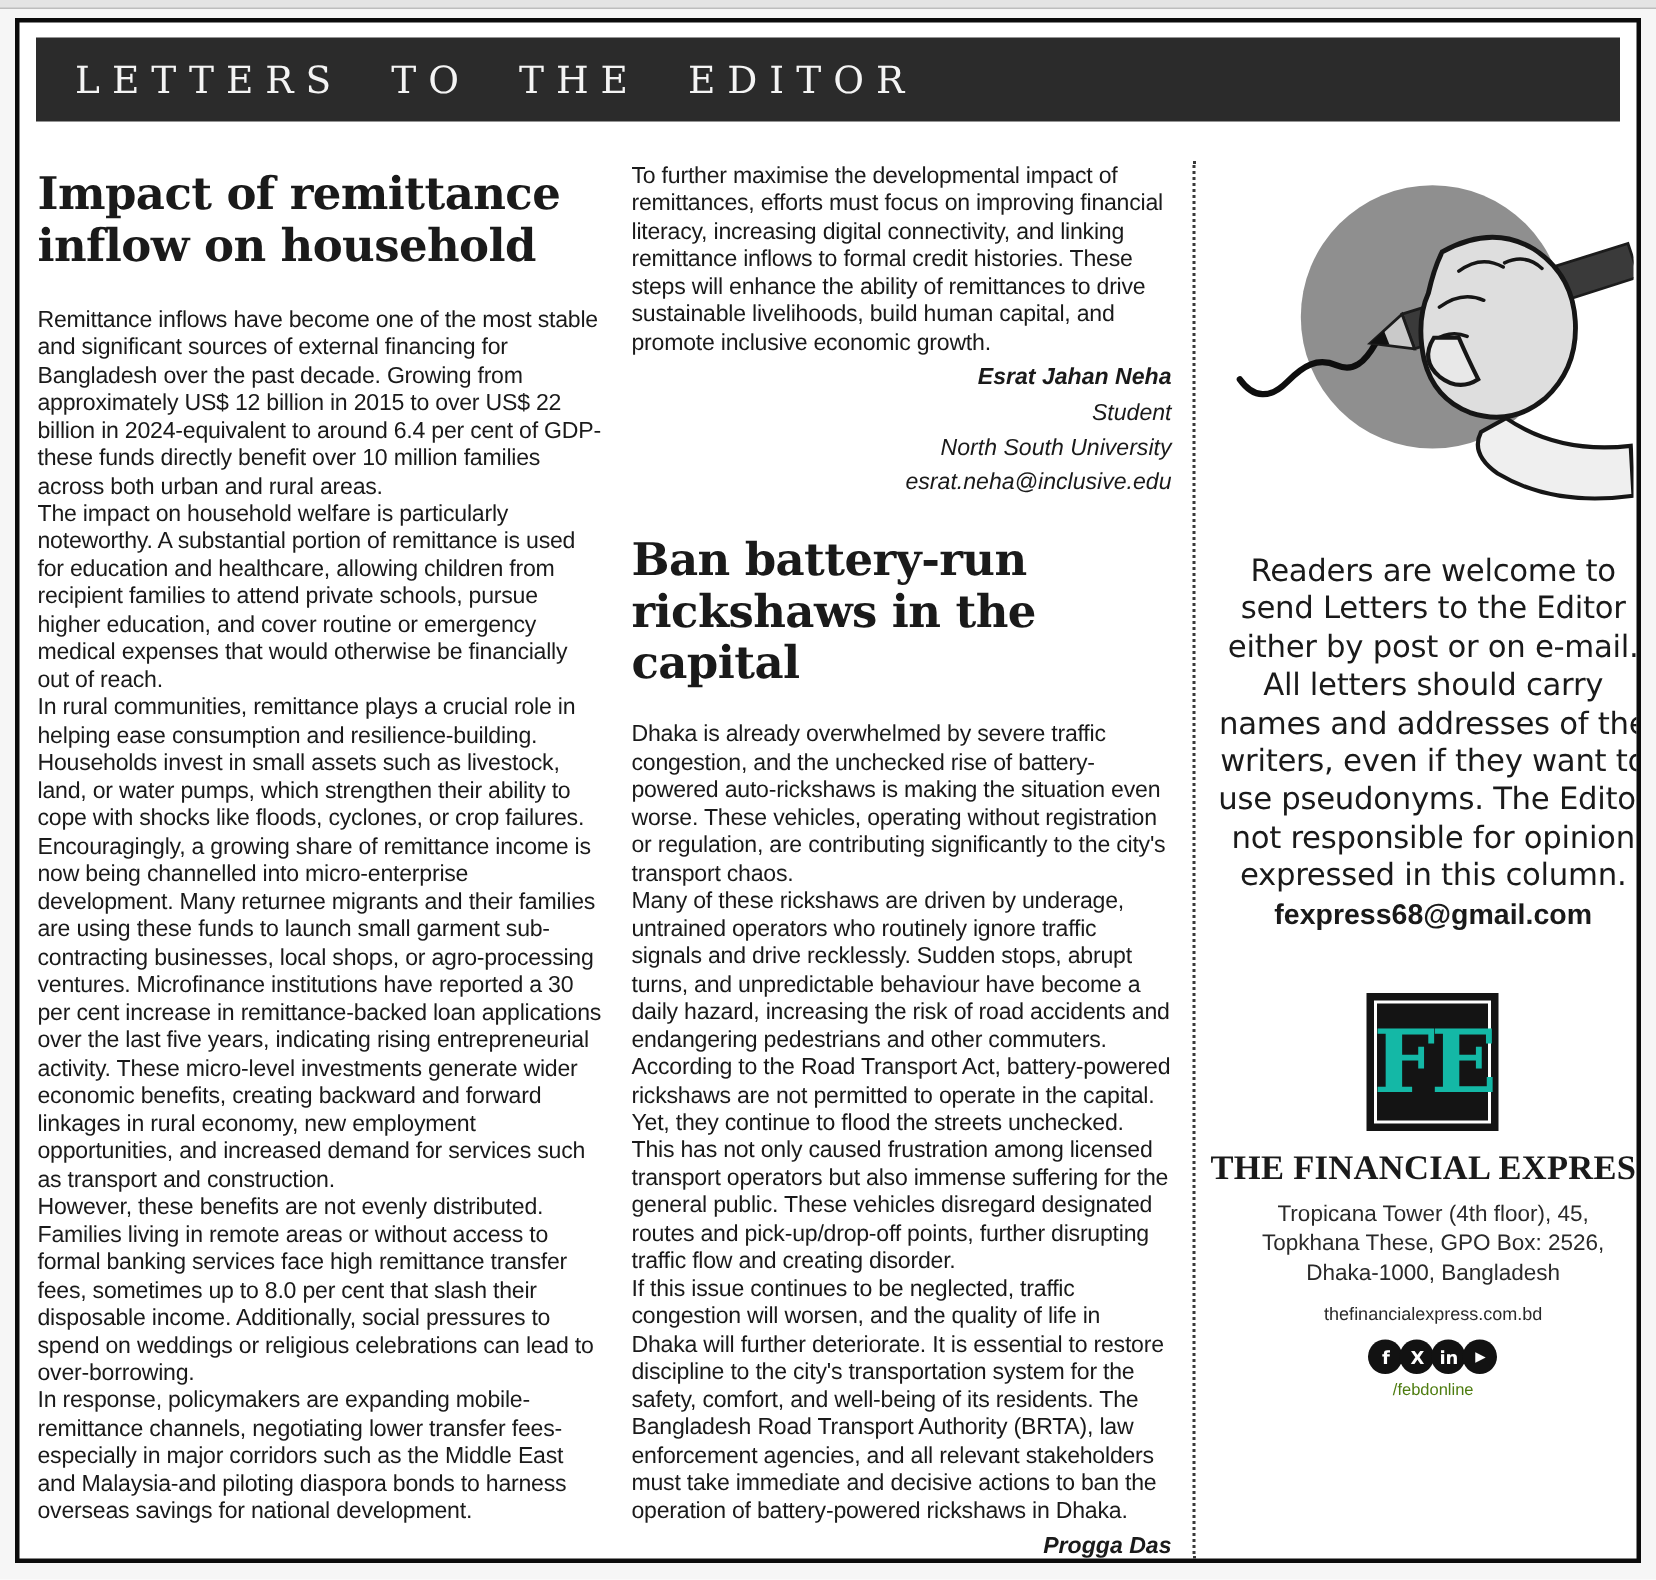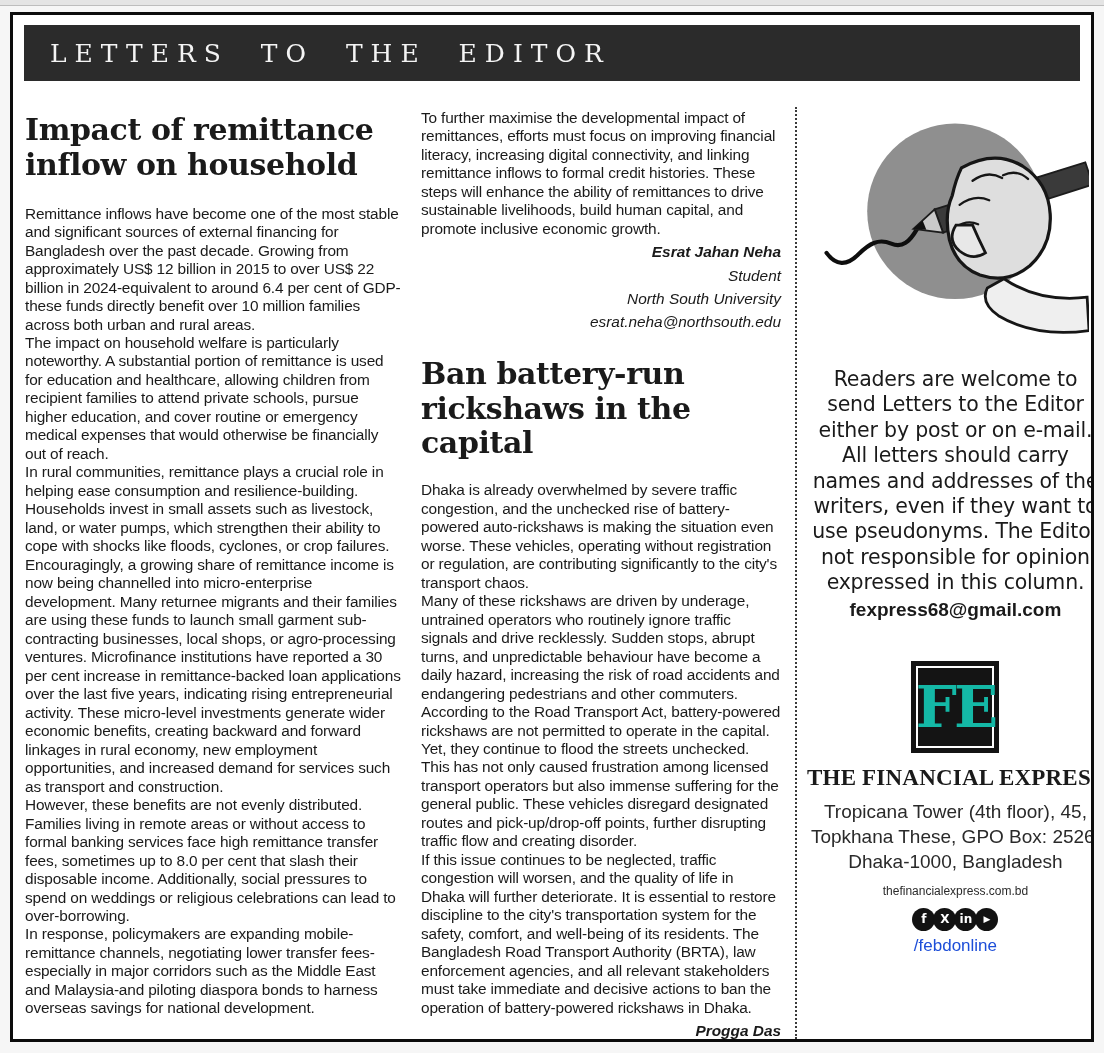--- a/index.html
+++ b/index.html
@@ -55,30 +55,30 @@
   }
   .fe-logo::before { content:""; position:absolute; inset:5px; border:2px solid #fff; }
   .fe-logo span {
     position:relative; color:#14b8a6; font-family:"DejaVu Serif","Liberation Serif",serif;
     font-weight:bold; font-size:58px; letter-spacing:-3px; line-height:1;
   }
   .brand {
     font-family:"Liberation Serif", serif; font-weight:bold;
     font-size:23px; margin-top:12px; letter-spacing:0.2px; white-space:nowrap;
   }
-  .addr { font-size:19px; line-height:1.32; margin-top:8px; color:#2a2a2a; }
+  .addr { font-size:15px; line-height:1.32; margin-top:8px; color:#2a2a2a; }
   .website { font-size:12px; margin-top:10px; color:#2a2a2a; }
   .social { display:flex; justify-content:center; align-items:center; margin-top:10px; }
   .social .icon {
     width:23px; height:23px; border-radius:50%; background:#121212; color:#fff;
     display:flex; align-items:center; justify-content:center;
     font-size:12px; font-weight:bold; margin:0 -1px; font-family:"DejaVu Sans",sans-serif;
   }
   .social .icon.yt { font-size:9px; }
-  .handle { font-size:17px; margin-top:5px; color:#1d4ed8; }
+  .handle { font-size:11px; margin-top:5px; color:#4d7c0f; }
 </style>
 </head>
 <body>
 
 <div class="topstrip"></div>
 
 <div class="frame">
 
   <div class="masthead">
     <h1>LETTERS TO THE EDITOR</h1>
@@ -97,21 +97,21 @@
       <p class="body">However, these benefits are not evenly distributed. Families living in remote areas or without access to formal banking services face high remittance transfer fees, sometimes up to 8.0 per cent that slash their disposable income. Additionally, social pressures to spend on weddings or religious celebrations can lead to over-borrowing.</p>
       <p class="body">In response, policymakers are expanding mobile-remittance channels, negotiating lower transfer fees-especially in major corridors such as the Middle East and Malaysia-and piloting diaspora bonds to harness overseas savings for national development.</p>
     </div>
 
     <div class="col2">
       <p class="body">To further maximise the developmental impact of remittances, efforts must focus on improving financial literacy, increasing digital connectivity, and linking remittance inflows to formal credit histories. These steps will enhance the ability of remittances to drive sustainable livelihoods, build human capital, and promote inclusive economic growth.</p>
       <div class="sig">
         <div class="name">Esrat Jahan Neha</div>
         <div>Student</div>
         <div>North South University</div>
-        <div>esrat.neha@northsouth.edu</div>
+        <div>esrat.neha@inclusive.edu</div>
       </div>
 
       <h2 class="headline">
         <div>Ban battery-run</div>
         <div>rickshaws in the capital</div>
       </h2>
       <p class="body">Dhaka is already overwhelmed by severe traffic congestion, and the unchecked rise of battery-powered auto-rickshaws is making the situation even worse. These vehicles, operating without registration or regulation, are contributing significantly to the city's transport chaos.</p>
       <p class="body">Many of these rickshaws are driven by underage, untrained operators who routinely ignore traffic signals and drive recklessly. Sudden stops, abrupt turns, and unpredictable behaviour have become a daily hazard, increasing the risk of road accidents and endangering pedestrians and other commuters.</p>
       <p class="body">According to the Road Transport Act, battery-powered rickshaws are not permitted to operate in the capital. Yet, they continue to flood the streets unchecked. This has not only caused frustration among licensed transport operators but also immense suffering for the general public. These vehicles disregard designated routes and pick-up/drop-off points, further disrupting traffic flow and creating disorder.</p>
       <p class="body">If this issue continues to be neglected, traffic congestion will worsen, and the quality of life in Dhaka will further deteriorate. It is essential to restore discipline to the city's transportation system for the safety, comfort, and well-being of its residents. The Bangladesh Road Transport Authority (BRTA), law enforcement agencies, and all relevant stakeholders must take immediate and decisive actions to ban the operation of battery-powered rickshaws in Dhaka.</p>

